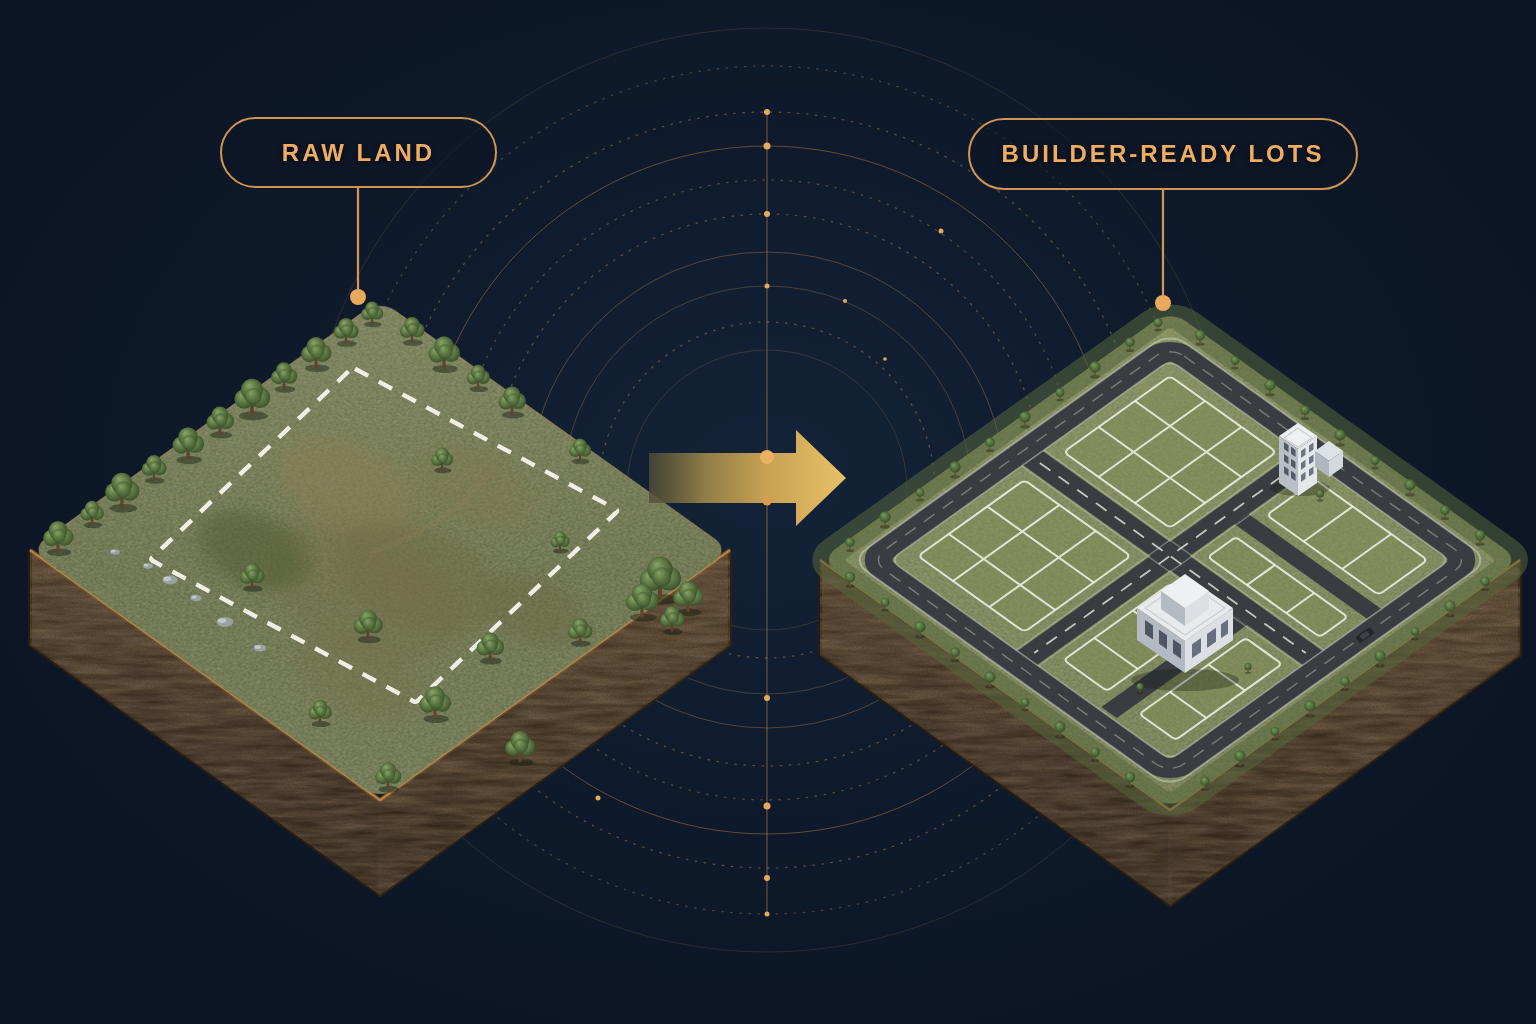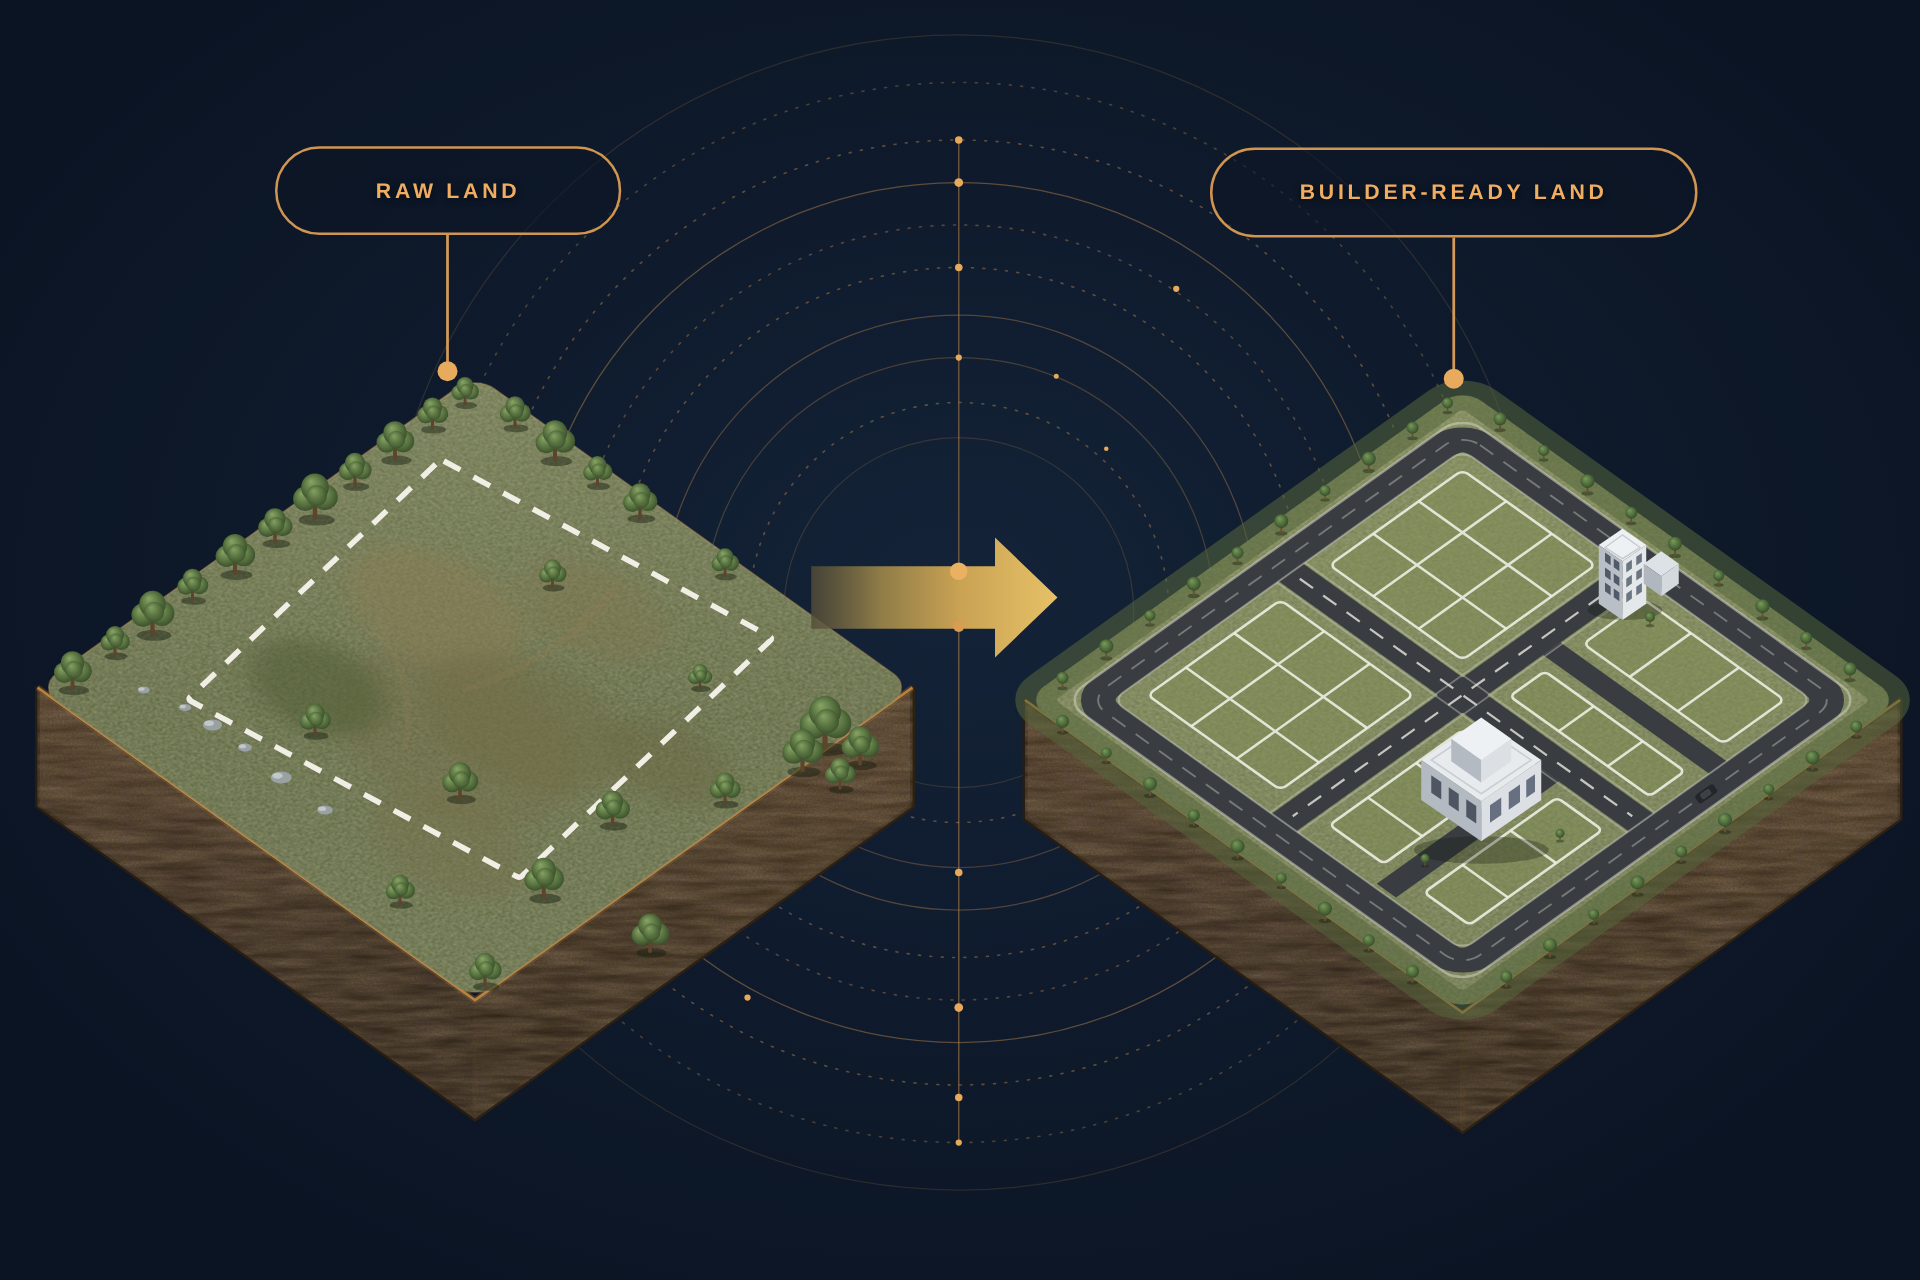--- a/index.html
+++ b/index.html
@@ -7,21 +7,21 @@
     position:relative;width:1536px;height:1024px;overflow:hidden;
     background:radial-gradient(ellipse 900px 640px at 50% 46%, #142338 0%, #0f1b2d 48%, #0b1423 100%);
     font-family:"Liberation Sans", sans-serif;
   }
   .layer{position:absolute;left:0;top:0;}
   svg{overflow:visible;}
   .pill{
     position:absolute;display:flex;align-items:center;justify-content:center;
     border:2px solid #d09550;border-radius:40px;
     background:rgba(12,21,36,0.55);
-    color:#f0ad61;font-weight:bold;font-size:17px;letter-spacing:3px;
+    color:#f0ad61;font-weight:bold;font-size:24px;letter-spacing:3px;
     text-shadow:0 2px 5px rgba(0,0,0,0.55);
     box-sizing:border-box;white-space:nowrap;
   }
   .pill-left{left:220px;top:117px;width:277px;height:71px;}
   .pill-right{left:968px;top:118px;width:390px;height:72px;}
 </style>
 </head>
 <body>
 
 <div class="stage">
@@ -359,16 +359,16 @@
       <line x1="1163" y1="190" x2="1163" y2="297"></line>
     </g>
     <circle cx="358" cy="297" r="8" fill="#e8aa5c"></circle>
     <circle cx="1163" cy="303" r="8" fill="#e8aa5c"></circle>
   </svg>
 
   <div class="pill pill-left">
     <span>RAW LAND</span>
   </div>
   <div class="pill pill-right">
-    <span>BUILDER-READY LAND</span>
+    <span>BUILDER-READY LOTS</span>
   </div>
 
 </div>
 
 </body></html>

